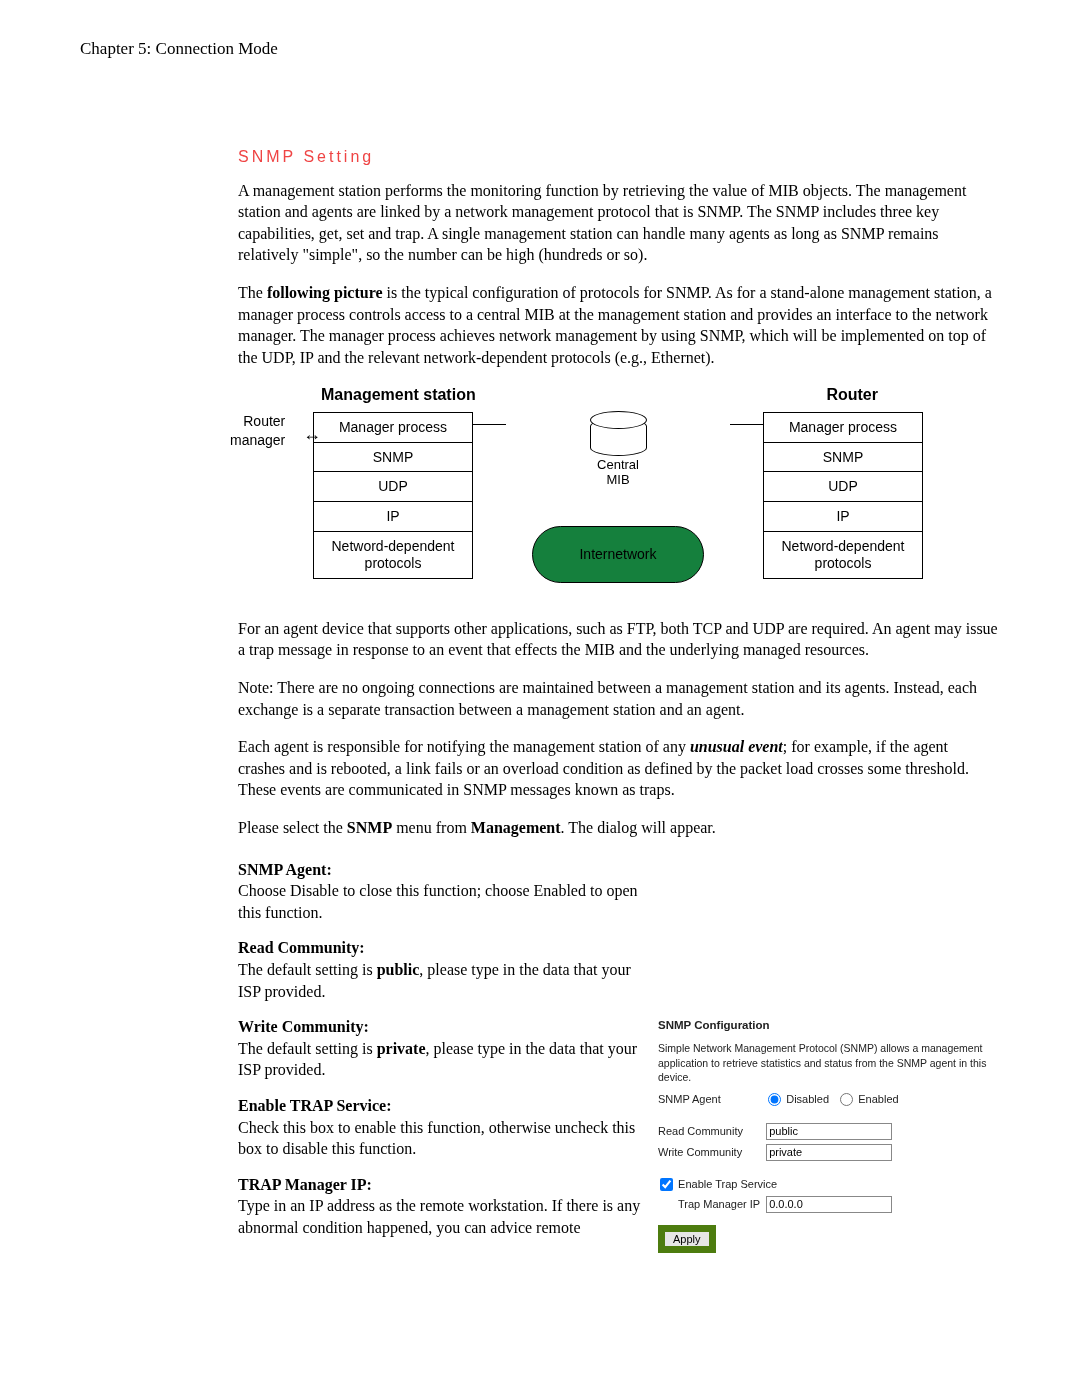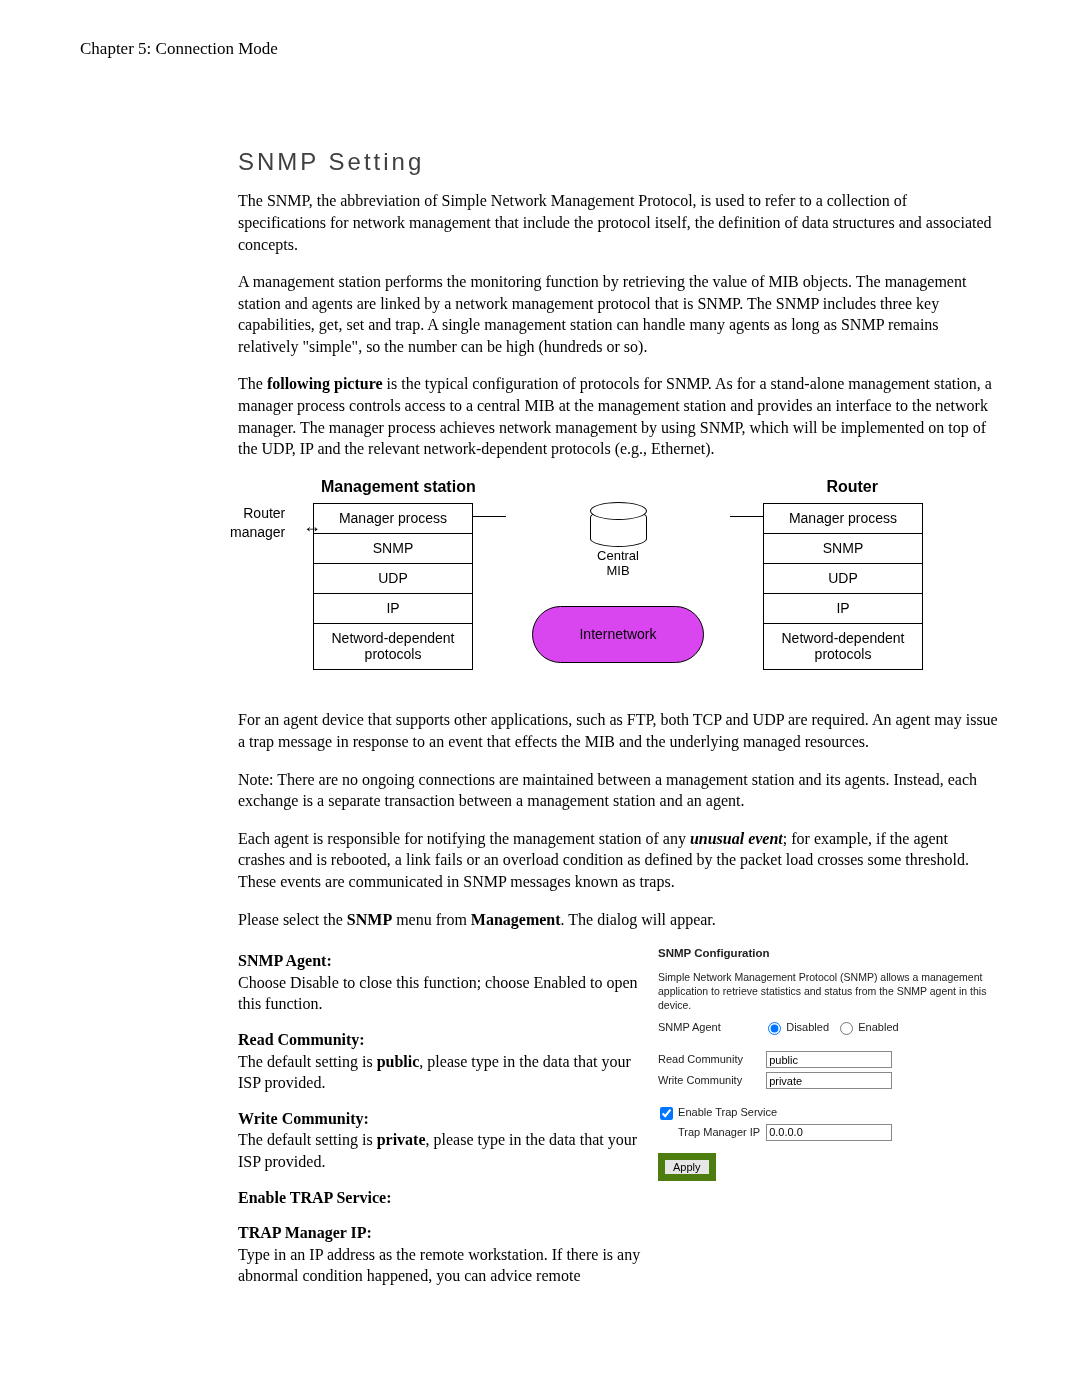--- a/index.html
+++ b/index.html
@@ -21,31 +21,31 @@
     text-align: left;
     font-size: 17px;
     margin-bottom: 85px;
   }
   .content {
     margin-left: 158px;
     margin-right: 2px;
   }
   h2.section-title {
     font-family: Arial, sans-serif;
-    color: #404040;
+    color: #ef4444;
     font-weight: normal;
-    font-size: 24px;
+    font-size: 16px;
     letter-spacing: 3px;
     margin: 18px 0 12px 0;
   }
   p { margin: 0 0 16px 0; }
   .two-col {
     display: flex;
     gap: 9px;
-    align-items: flex-start;
+    align-items: flex-end;
     margin-top: 14px;
   }
   .left-col { flex: 1 1 50%; }
   .right-col { flex: 0 0 340px; }
   .field-title { font-weight: bold; margin-top: 4px; }
   .para-block { margin-bottom: 14px; }
   .para-block div:first-child { margin-bottom: 0; }
   
   .diagram {
     display: flex;
@@ -124,23 +124,23 @@
     background:#fff;
   }
   .cloud {
     width: 170px;
     height: 55px;
     border: 1px solid #000;
     border-radius: 40px;
     display:flex;
     align-items:center;
     justify-content:center;
-    margin-top: 27px;
+    margin-top: 38px;
     font-size: 14px;
-    background:#d946ef;
+    background:#15803d;
   }
   .diag-connector-l, .diag-connector-r {
     position:absolute;
     top: 40px;
     width: 33px;
     height:1px;
     background:#000;
   }
   .diag-connector-l { left: 160px; }
   .diag-connector-r { right: 160px; }
@@ -194,21 +194,20 @@
 </style>
 </head>
 <body>
 
 <div class="page">
   <div class="header-line">Chapter 5: Connection Mode</div>
 
   <div class="content">
     <h2 class="section-title">SNMP Setting</h2>
 
-    <p>The SNMP, the abbreviation of Simple Network Management Protocol, is used to refer to a collection of specifications for network management that include the protocol itself, the definition of data structures and associated concepts.</p>
     <p>A management station performs the monitoring function by retrieving the value of MIB objects. The management station and agents are linked by a network management protocol that is SNMP. The SNMP includes three key capabilities, get, set and trap. A single management station can handle many agents as long as SNMP remains relatively "simple", so the number can be high (hundreds or so).</p>
     <p>
       <span>The </span><b>following picture</b><span> is the typical configuration of protocols for SNMP. As for a stand-alone management station, a manager process controls access to a central MIB at the management station and provides an interface to the network manager. The manager process achieves network management by using SNMP, which will be implemented on top of the UDP, IP and the relevant network-dependent protocols (e.g., Ethernet).</span>
     </p>
 
     <div class="diagram">
       <div class="diag-inner">
         <div class="nm-label">
           <div>Router</div>
           <div>manager</div>
@@ -269,20 +268,21 @@
           </div>
         </div>
         <div class="para-block">
           <div class="field-title">Write Community:</div>
           <div>
             <span>The default setting is </span><b>private</b><span>, please type in the data that your ISP provided.</span>
           </div>
         </div>
         <div class="para-block">
           <div class="field-title">Enable TRAP Service:</div>
+          <div>Check this box to enable this function, otherwise uncheck this box to disable this function.</div>
         </div>
         <div class="para-block">
           <div class="field-title">TRAP Manager IP:</div>
           <div>Type in an IP address as the remote workstation. If there is any abnormal condition happened, you can advice remote</div>
         </div>
       </div>
 
       <div class="right-col">
         <div class="snmp-panel">
           <div class="panel-title">SNMP Configuration</div>

